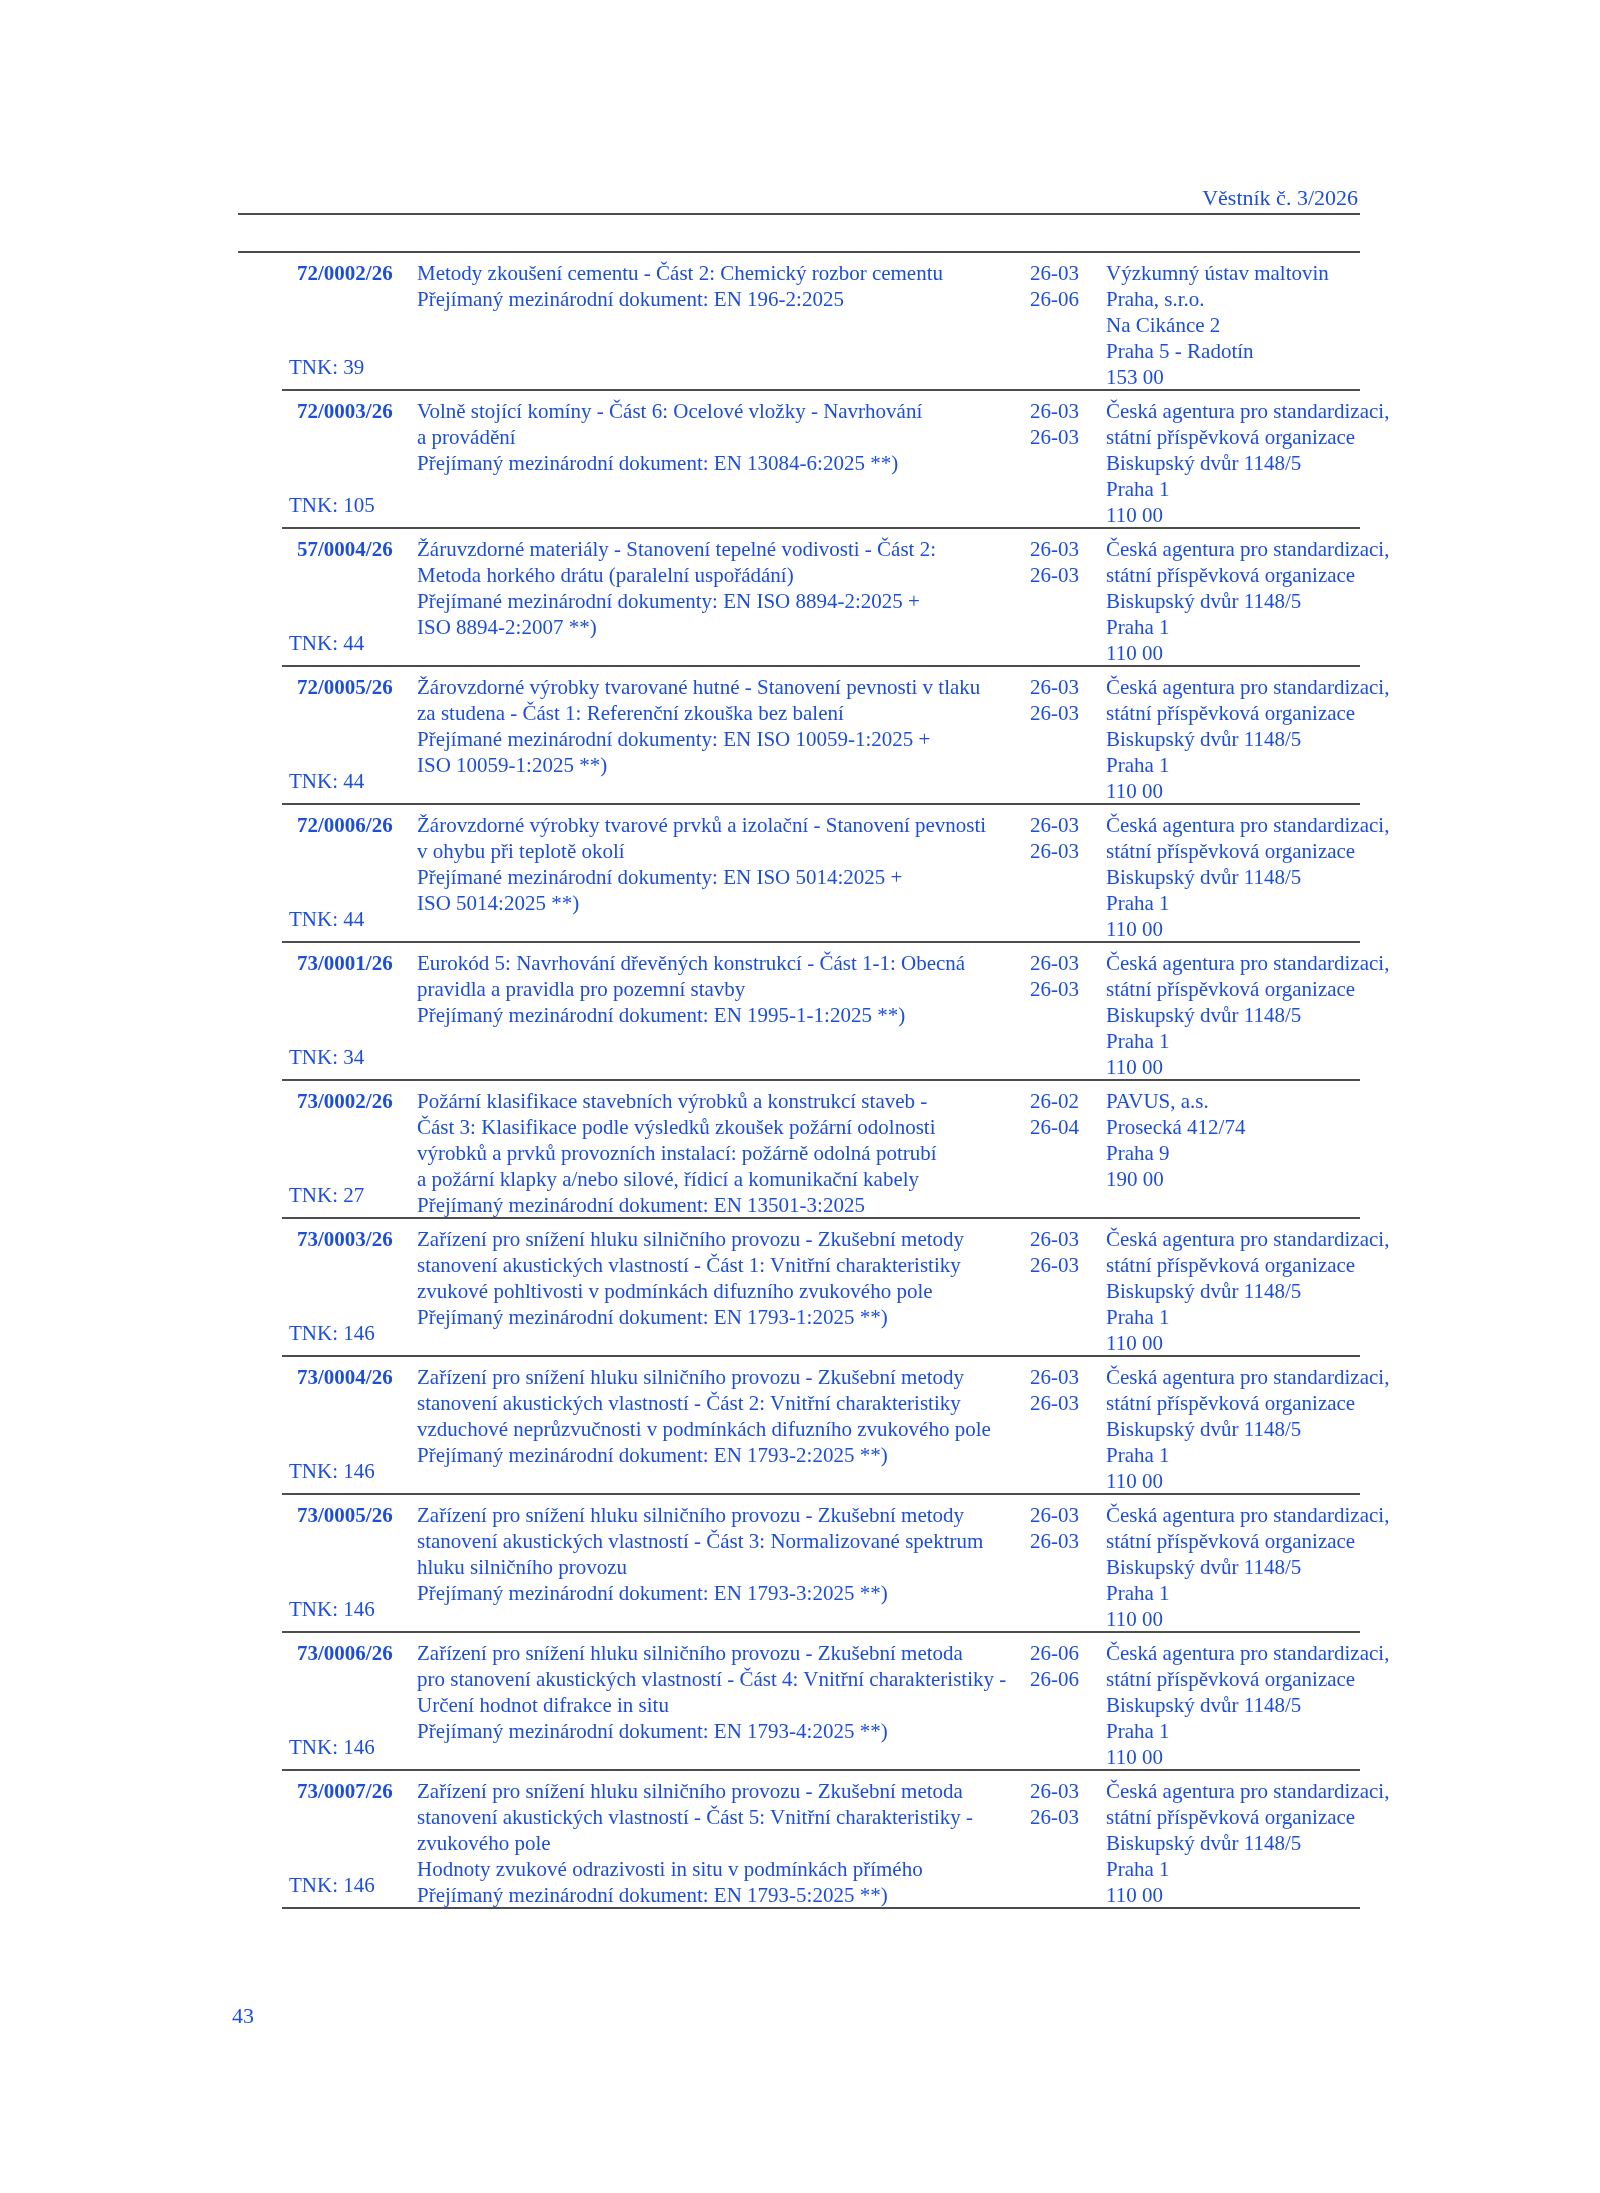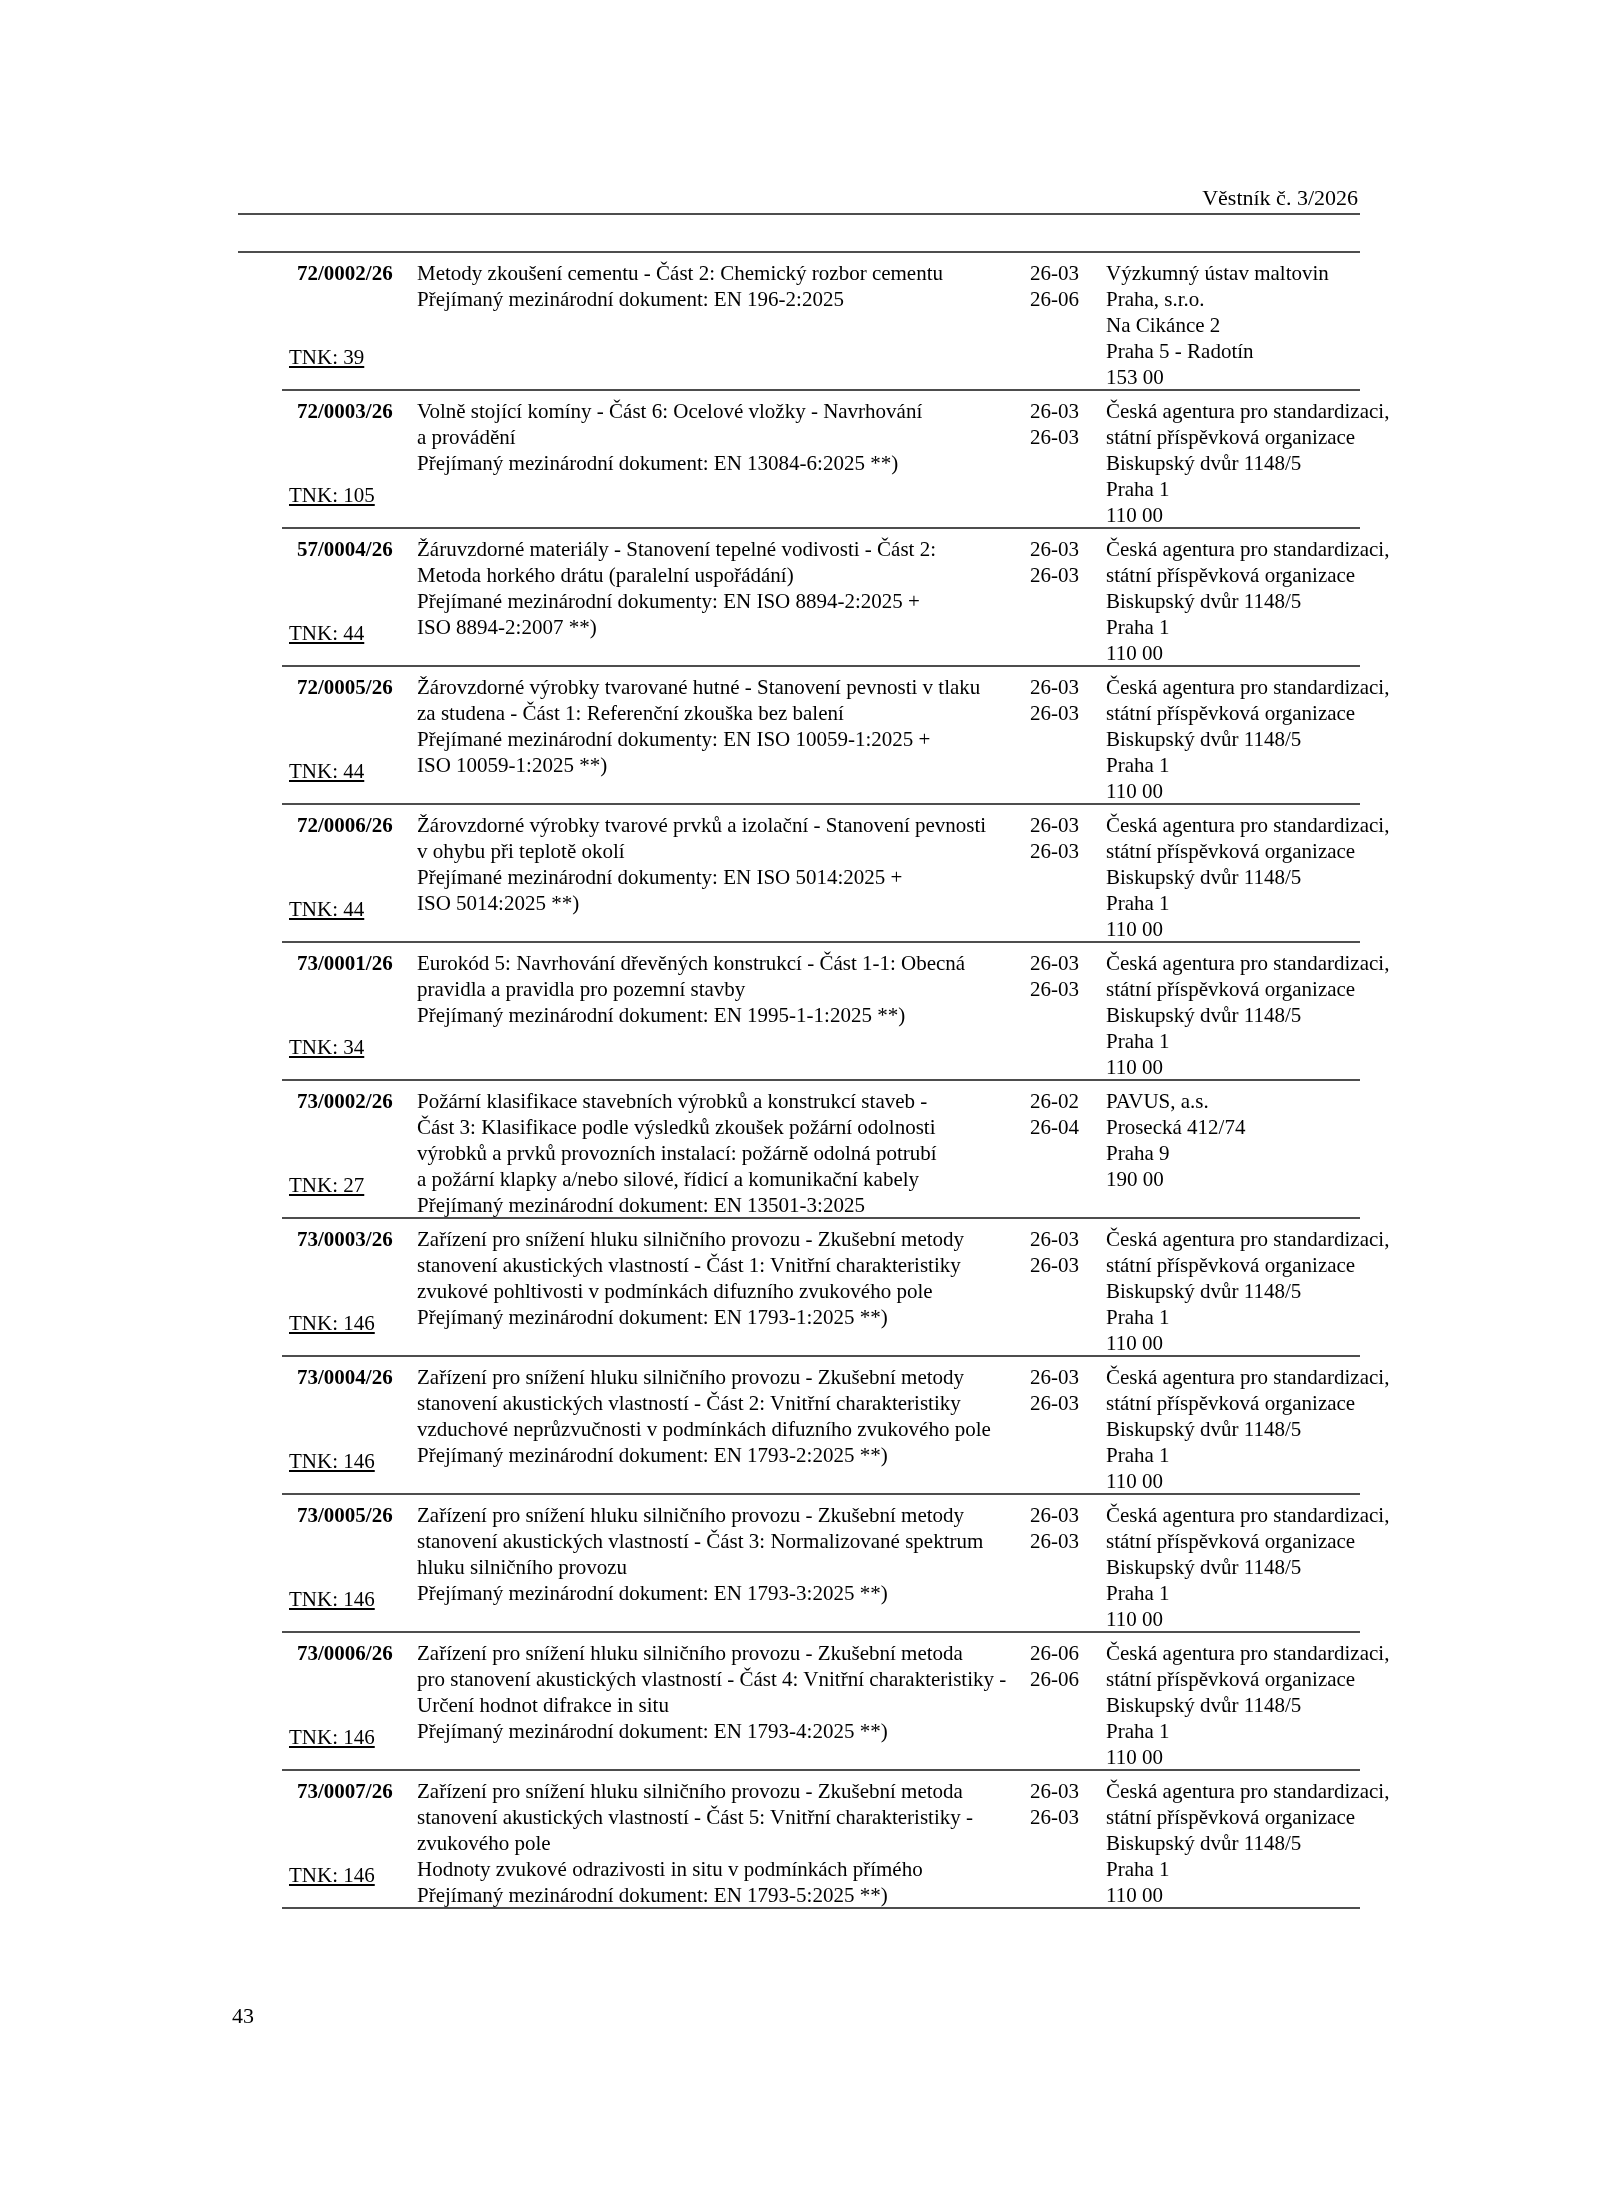--- a/index.html
+++ b/index.html
@@ -1,21 +1,21 @@
 <!DOCTYPE html>
 <html><head>
 <meta charset="utf-8">
 <style>
   html,body { margin:0; padding:0; background:#888; }
   .page {
     position:relative;
     width:1600px; height:2193px;
     background:#ffffff;
     font-family:"Liberation Serif","DejaVu Serif",serif;
-    color:#000000;
+    color:#1d4ed8;
     overflow:hidden;
   }
   .header-title {
     position:absolute;
     top:185px; right:242px;
     font-size:22px; line-height:26px;
     white-space:nowrap;
   }
   .header-rule {
     position:absolute;
@@ -33,23 +33,22 @@
     border-bottom:2px solid #4d4d4d;
     padding:7px 0 0 15px;
     display:grid;
     grid-template-columns:120px 613px 76px 1fr;
     font-size:21px; line-height:26px;margin-left:44px;
   }
   .col-id { position:relative; }
   .entry-id { font-weight:bold; white-space:nowrap; }
   .entry-tnk {
     position:absolute;
-    top:84px; left:-8px;
+    top:94px; left:-8px;
     white-space:nowrap;
-    text-decoration:underline;
   }
   .col-desc .line, .col-org .line, .col-dates .line { white-space:nowrap; }
   .footer {
     position:absolute;
     top:2003px; left:232px; width:1122px;
     font-size:22px; line-height:26px;
   }
 </style>
 </head>
 <body>

